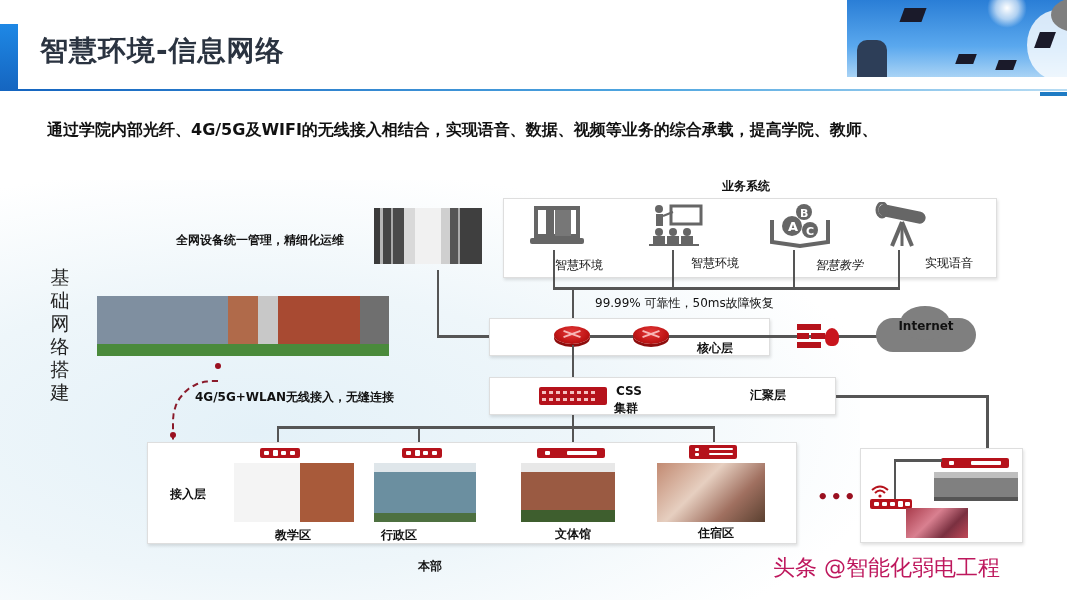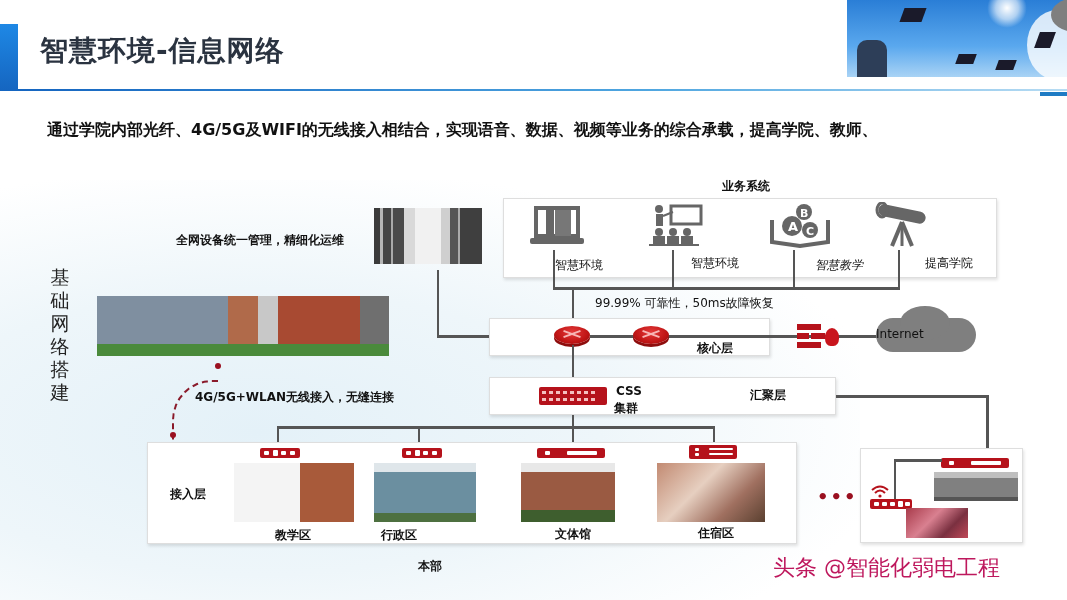--- a/index.html
+++ b/index.html
@@ -91,21 +91,21 @@
 
   .firewall { position: absolute; width: 42px; height: 24px; }
   .firewall .brick { position: absolute; height: 6px; background: #b5121b; }
   .firewall .flame { position: absolute; right: 0; top: 4px; width: 14px; height: 18px; background: #c8151d; border-radius: 50% 50% 40% 40%; }
 
   .cloud {
     position: absolute; left: 876px; top: 318px; width: 100px; height: 34px;
     background: #7f7f7f; border-radius: 20px;
   }
   .cloud::before { content: ""; position: absolute; left: 24px; top: -12px; width: 50px; height: 34px; background:#7f7f7f; border-radius: 50%; }
-  .cloud-text { position: absolute; left: 876px; top: 327px; width: 100px; text-align: left; font-weight: normal; font-size: 12px; color: #111; }
+  .cloud-text { position: absolute; left: 876px; top: 319px; width: 100px; text-align: center; font-weight: bold; font-size: 12px; color: #111; }
 
   .photo { position: absolute; overflow: hidden; }
   .ph-server {
     background: linear-gradient(90deg, #3b3b3b 0 6%, #b5b5b5 6% 8%, #444 8% 16%, #aaa 16% 18%, #4a4a4a 18% 28%, #d9d9d9 28% 38%, #f1f1f1 38% 62%, #cfcfcf 62% 70%, #555 70% 78%, #aaa 78% 80%, #3f3f3f 80% 100%);
   }
   .ph-campus {
     background:
       linear-gradient(180deg, rgba(0,0,0,0) 0 80%, #4a8a3b 80% 100%),
       linear-gradient(90deg, #7f8fa0 0 45%, #b06a4a 45% 55%, #c8c8c8 55% 62%, #a84a32 62% 90%, #6f6f6f 90% 100%);
   }
@@ -217,21 +217,21 @@
       <ellipse cx="10" cy="8" rx="5" ry="7" fill="none" stroke="#666" stroke-width="3"></ellipse>
       <line x1="30" y1="20" x2="20" y2="44" stroke="#666" stroke-width="4"></line>
       <line x1="30" y1="20" x2="40" y2="44" stroke="#666" stroke-width="4"></line>
       <line x1="30" y1="20" x2="30" y2="44" stroke="#666" stroke-width="3"></line>
     </svg>
 </div>
 
 <div class="label" style="left:555px;top:257px;">智慧环境</div>
 <div class="label" style="left:691px;top:255px;">智慧环境</div>
 <div class="label" style="left:815px;top:257px;font-style:italic;">智慧教学</div>
-<div class="label" style="left:925px;top:255px;">提高学院</div>
+<div class="label" style="left:925px;top:255px;">实现语音</div>
 
 <div class="line" style="left:553px;top:250px;width:2px;height:38px;"></div>
 <div class="line" style="left:672px;top:250px;width:2px;height:38px;"></div>
 <div class="line" style="left:793px;top:250px;width:2px;height:38px;"></div>
 <div class="line" style="left:898px;top:250px;width:2px;height:38px;"></div>
 <div class="line" style="left:553px;top:287px;width:347px;height:3px;"></div>
 <div class="line" style="left:572px;top:287px;width:2px;height:50px;"></div>
 
 <div class="label" style="left:595px;top:295px;font-size:12px;">99.99% 可靠性，50ms故障恢复</div>
 

